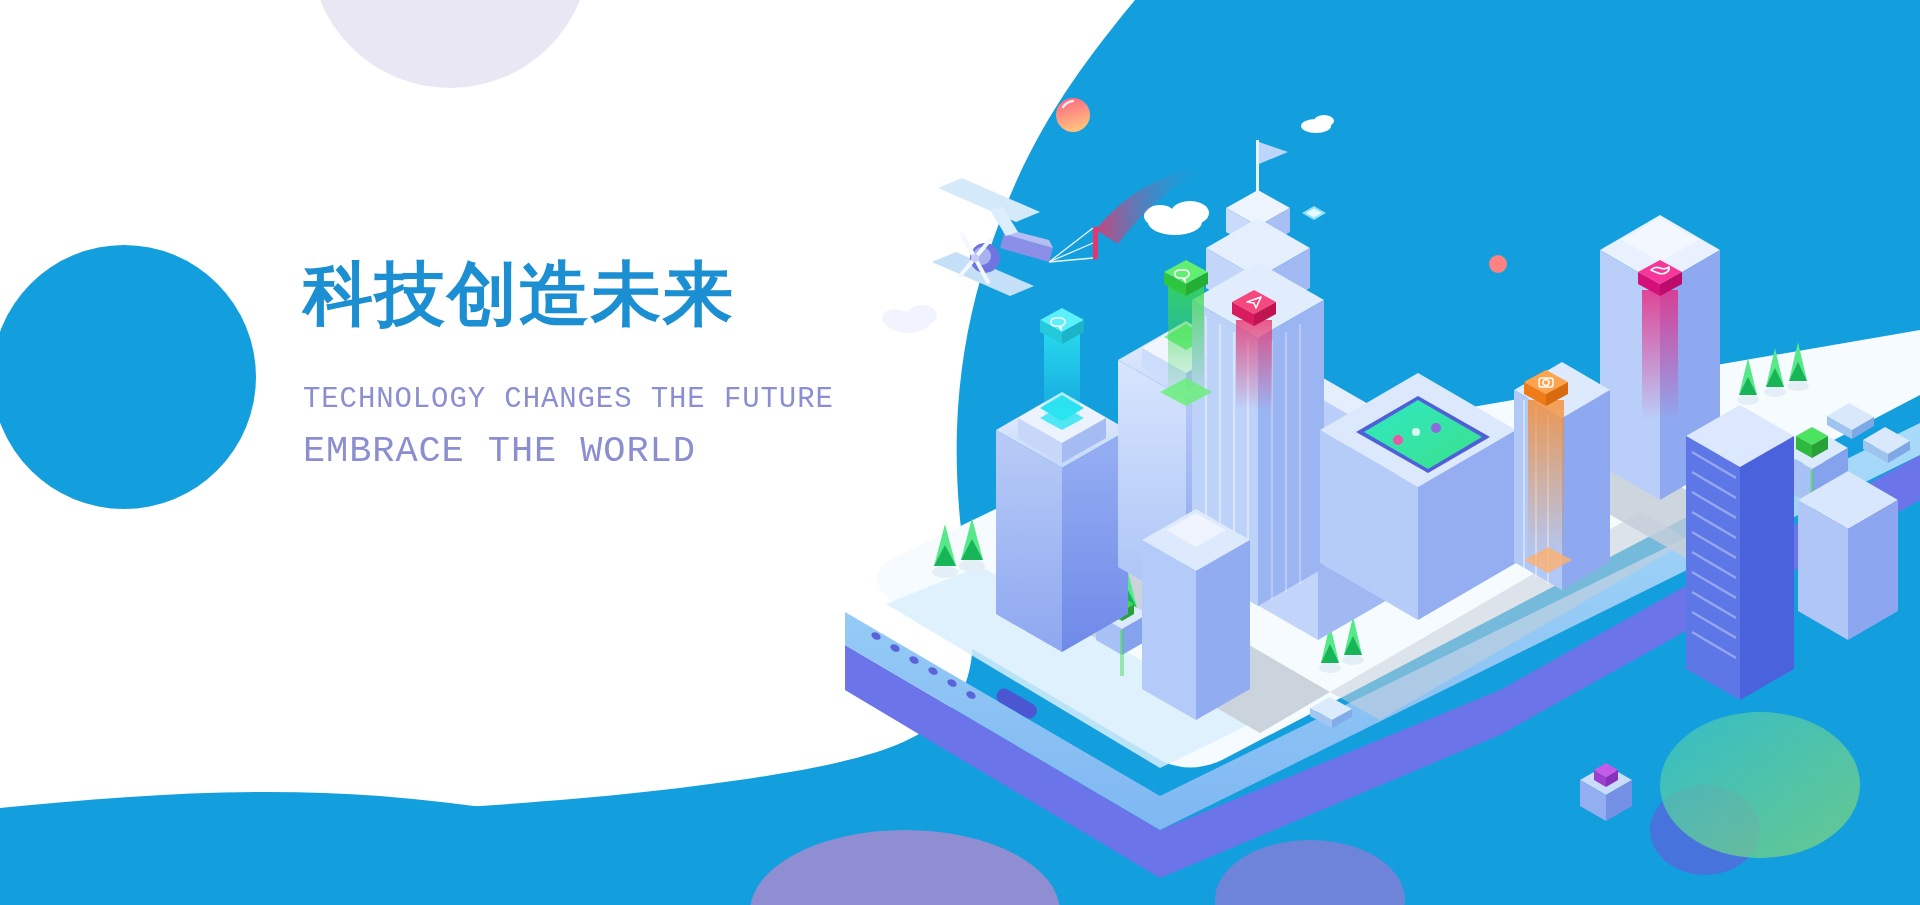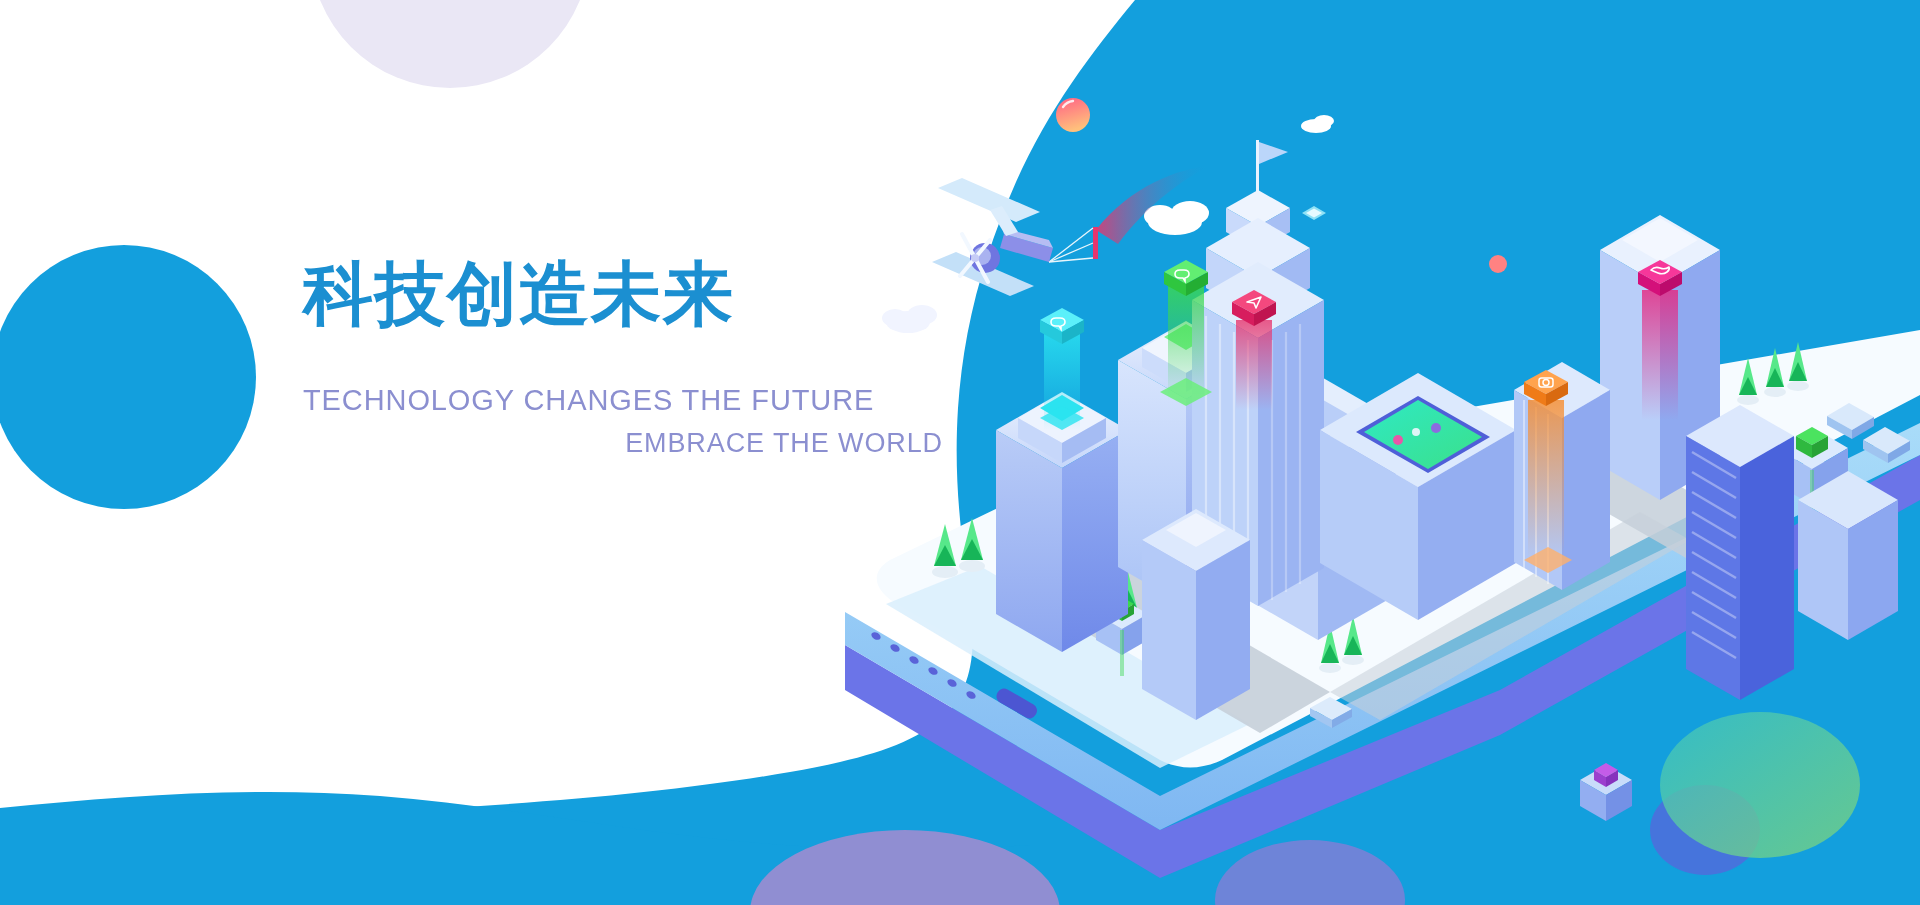--- a/index.html
+++ b/index.html
@@ -17,21 +17,21 @@
   #headline{
     font-size:70px;line-height:1.32;font-weight:bold;
     letter-spacing:2px;white-space:nowrap;
     font-family:"DejaVu Sans","Liberation Sans",sans-serif;
   }
   #headline .hl{display:block;}
   #subtitle{margin-top:38px;}
   #subtitle .sl{
     display:block;font-size:29px;line-height:1.55;
     letter-spacing:.9px;font-weight:normal;
-    font-family:Liberation Sans, sans-serif;
+    font-family:Liberation Mono, monospace;
   }
 </style>
 </head>
 <body>
 
 <div id="banner" style="background: #000000;">
 
   <svg class="layer" viewBox="0 0 1920 905" preserveAspectRatio="none" style="z-index:1">
     <defs>
       <linearGradient id="gSphere" x1="0" y1="0" x2="0.3" y2="1">
@@ -565,17 +565,17 @@
     </g>
 
   </svg>
 
   <div id="text-block">
     <div id="headline" style="color: rgb(27, 143, 209); font-size: 70px;">
       <span class="hl">科技创造未来</span>
     </div>
     <div id="subtitle">
       <span class="sl" style="color: rgb(139, 143, 208); font-size: 29px;">TECHNOLOGY CHANGES THE FUTURE</span>
-      <span class="sl" style="color: rgb(139, 143, 208); font-size: 27px; text-align: right;">EMBRACE THE WORLD</span>
+      <span class="sl" style="color: rgb(139, 143, 208); font-size: 37px;">EMBRACE THE WORLD</span>
     </div>
   </div>
 
 </div>
 
 </body></html>

